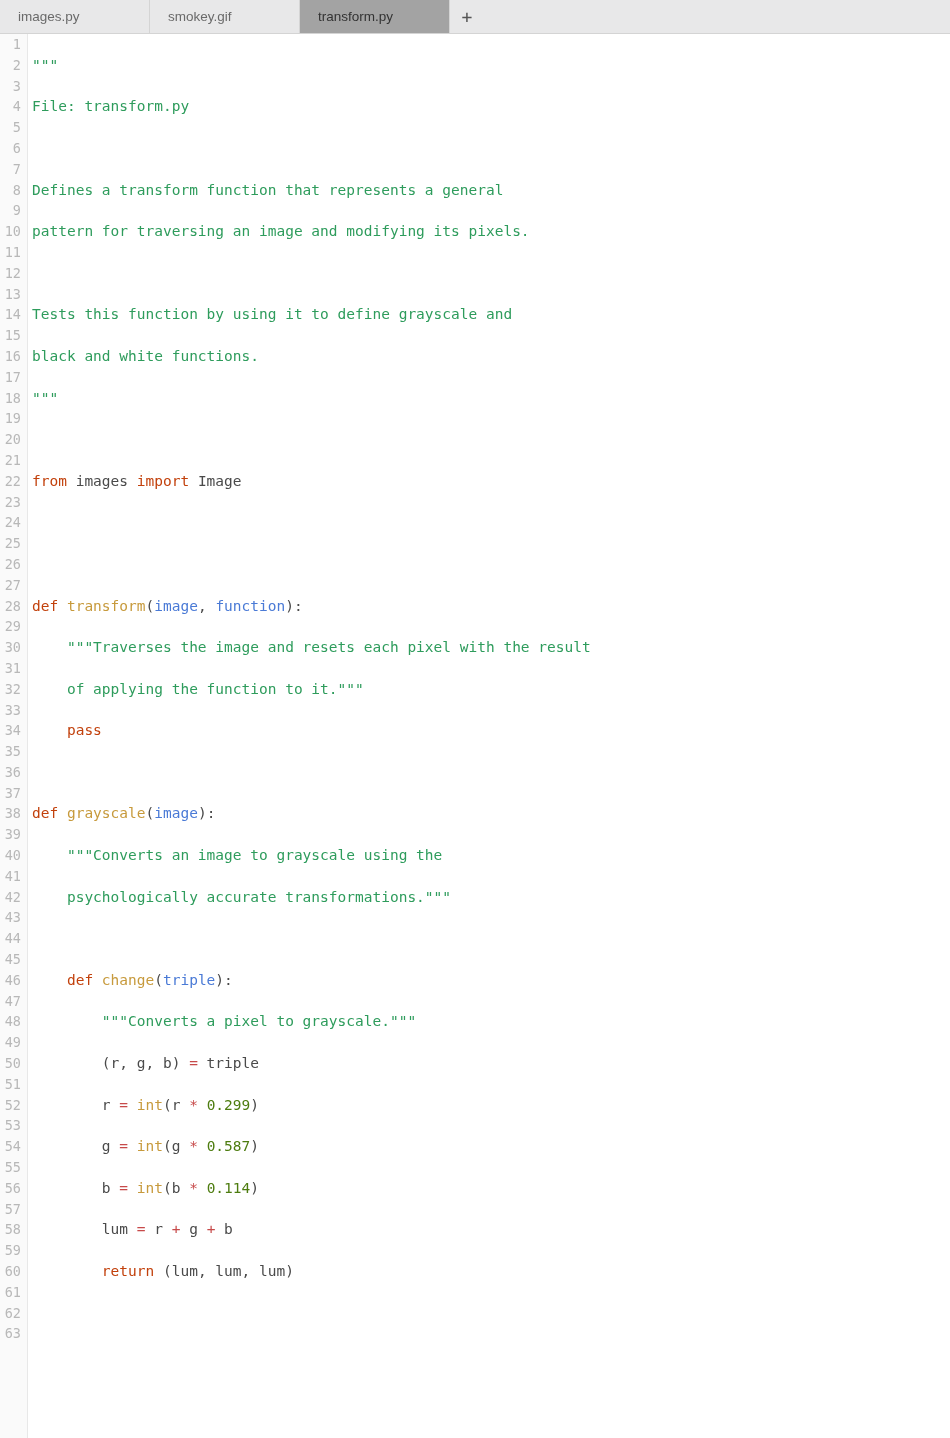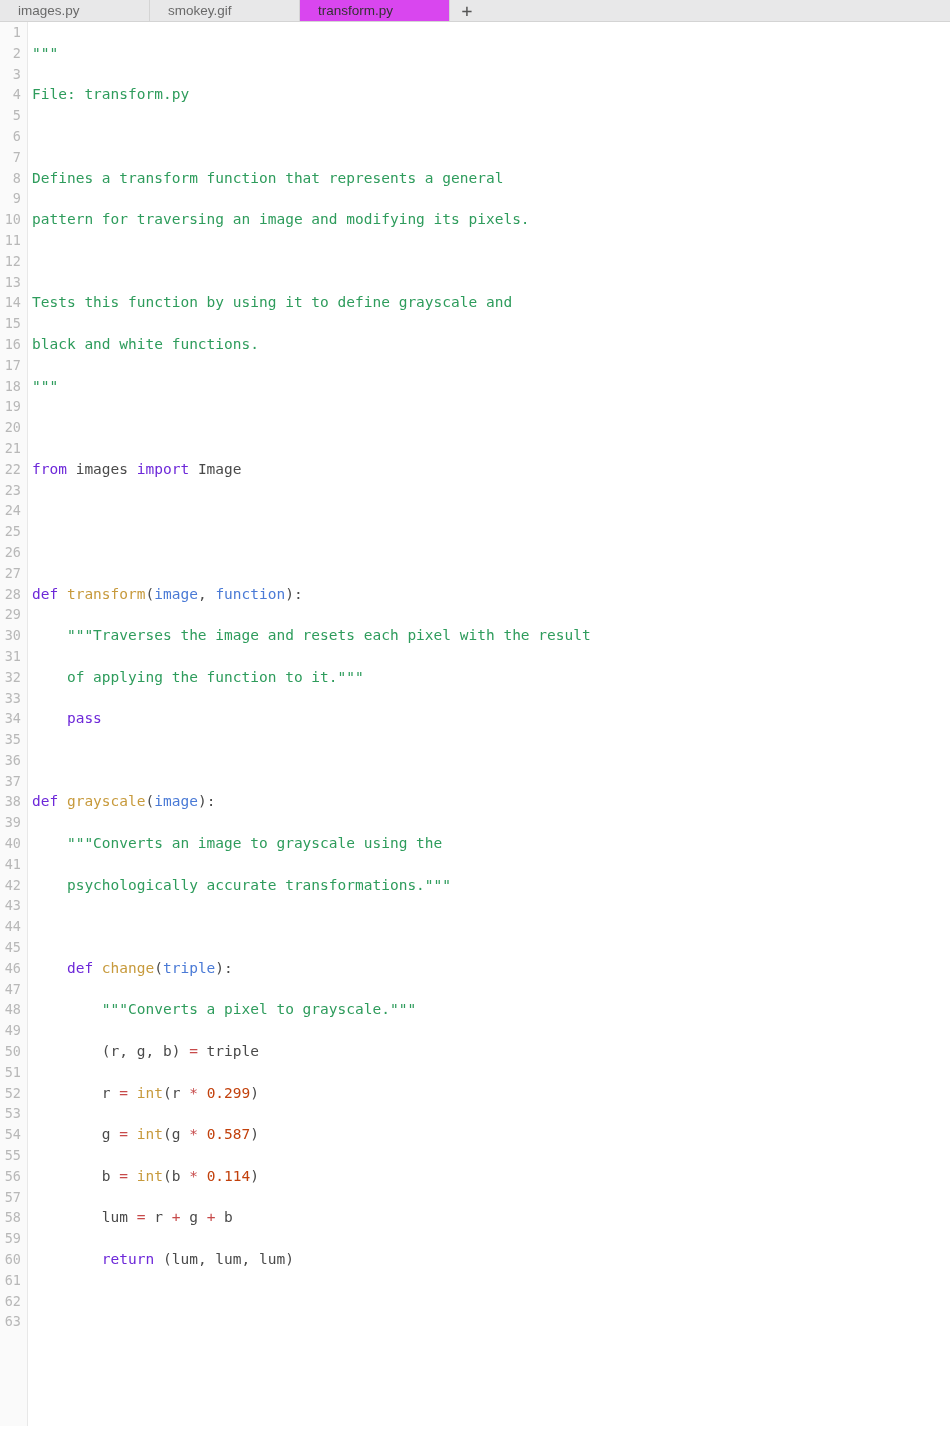--- a/index.html
+++ b/index.html
@@ -7,38 +7,38 @@
     font-family: "SF Mono", "Menlo", "Consolas", monospace;
     font-size: 14.5px;
     background: #ffffff;
     width: 950px;
     height: 1438px;
     overflow: hidden;
   }
   .tabbar {
     display: flex;
     align-items: stretch;
-    height: 22px;
+    height: 34px;
     background: #e8e8e9;
     border-bottom: 1px solid #d4d4d4;
   }
   .tab {
     display: flex;
     align-items: center;
     padding: 0 18px;
     font-family: -apple-system, "Segoe UI", Arial, sans-serif;
     font-size: 13.5px;
     color: #6a6a6a;
     border-right: 1px solid #d4d4d4;
     min-width: 150px;
     cursor: pointer;
     user-select: none;
   }
   .tab.active {
-    background: #d946ef;
+    background: #a3a3a3;
     color: #333333;
     font-weight: 400;
   }
   .tab-add {
     width: 34px;
     display: flex;
     align-items: center;
     justify-content: center;
     color: #555;
     font-size: 18px;
@@ -64,24 +64,24 @@
     flex: 1;
     padding-left: 4px;
     white-space: pre;
     line-height: 20.8px;
     color: #4a4a4a;
     font-size: 14.5px;
   }
   .code .line { height: 20.8px; }
   
   .tk-str   { color: #2e9c5c; }   
-  .tk-kw    { color: #6d28d9; margin-top: 42px; }   
+  .tk-kw    { color: #c2410c; margin-top: 42px; }   
   .tk-def   { color: #c79a3c; }   
   .tk-param { color: #4a7ad6; }   
-  .tk-num   { color: #c2410c; text-align: center; }   
+  .tk-num   { color: #4d7c0f; text-align: center; }   
   .tk-bi    { color: #c79a3c; }   
   .tk-op    { color: #c74a4a; }
 </style>
 </head>
 <body>
 
 <div class="tabbar">
   <div class="tab">
       <span>images.py</span>
     </div>

